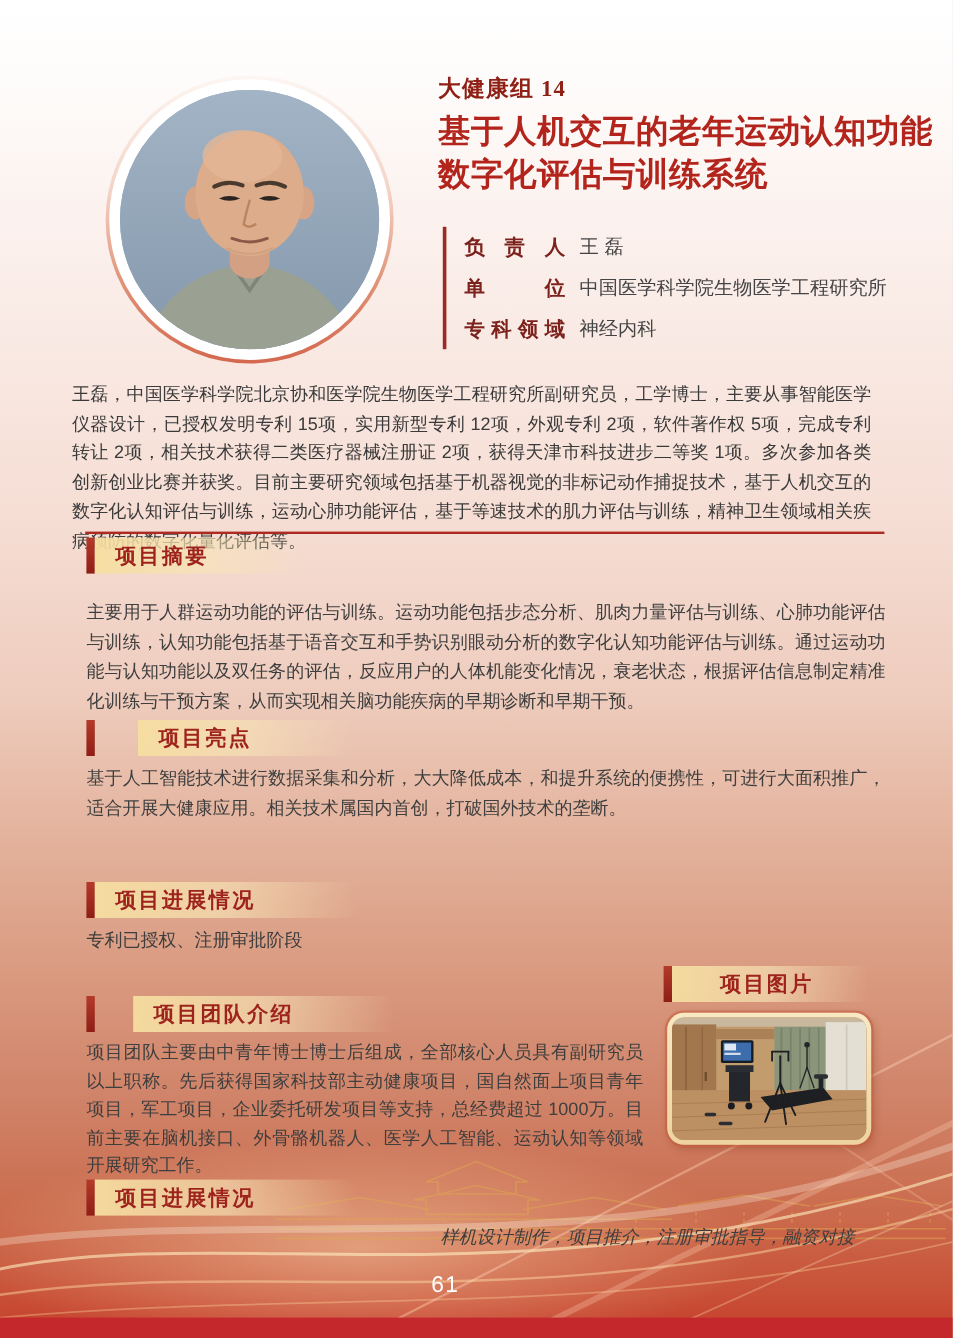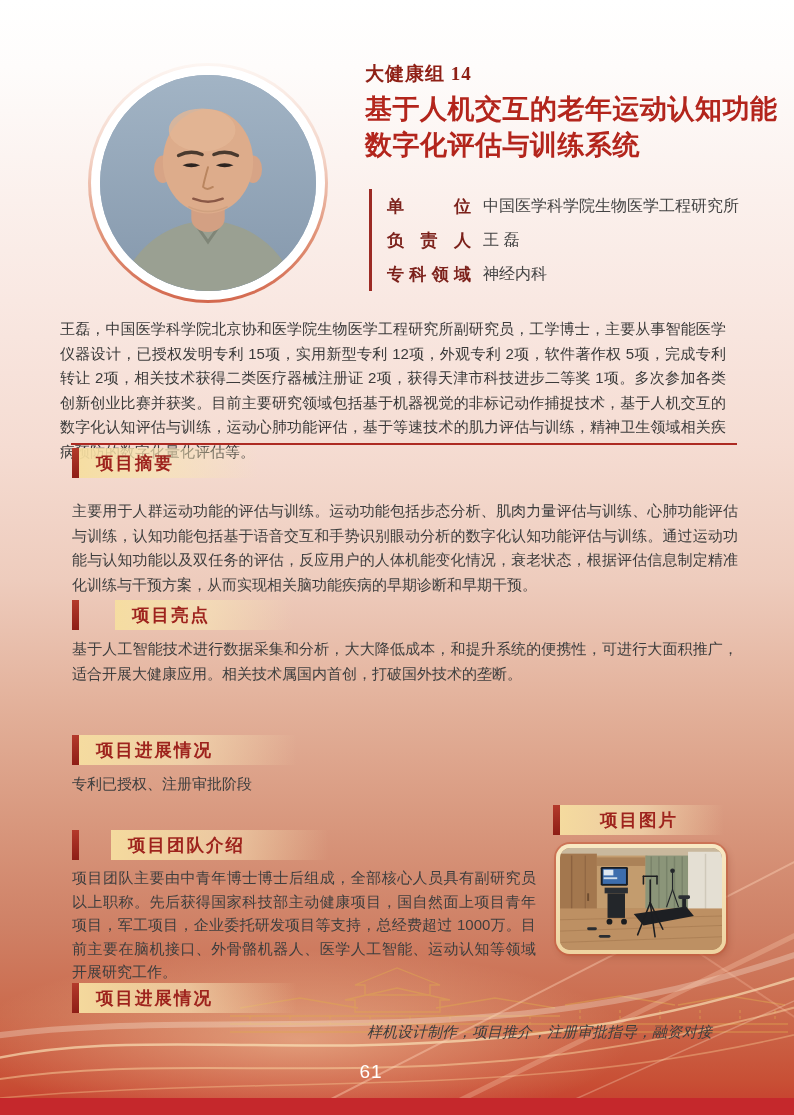--- a/index.html
+++ b/index.html
@@ -141,26 +141,26 @@
           </svg>
         </div>
       </div>
     </div>
 
     <div class="abs head-group">大健康组 14</div>
     <div class="abs head-title">基于人机交互的老年运动认知功能数字化评估与训练系统</div>
 
     <div class="abs fields">
       <div class="f-row">
+        <span class="f-label">负责人</span>
+        <span class="f-value">王 磊</span>
+      </div>
+      <div class="f-row">
         <span class="f-label">单位</span>
         <span class="f-value">中国医学科学院生物医学工程研究所</span>
-      </div>
-      <div class="f-row">
-        <span class="f-label">负责人</span>
-        <span class="f-value">王 磊</span>
       </div>
       <div class="f-row">
         <span class="f-label">专科领域</span>
         <span class="f-value">神经内科</span>
       </div>
     </div>
 
     <div class="abs bio">王磊，中国医学科学院北京协和医学院生物医学工程研究所副研究员，工学博士，主要从事智能医学仪器设计，已授权发明专利 15项，实用新型专利 12项，外观专利 2项，软件著作权 5项，完成专利转让 2项，相关技术获得二类医疗器械注册证 2项，获得天津市科技进步二等奖 1项。多次参加各类创新创业比赛并获奖。目前主要研究领域包括基于机器视觉的非标记动作捕捉技术，基于人机交互的数字化认知评估与训练，运动心肺功能评估，基于等速技术的肌力评估与训练，精神卫生领域相关疾病预防的数字化量化评估等。</div>
     <div class="abs divider"></div>
 

